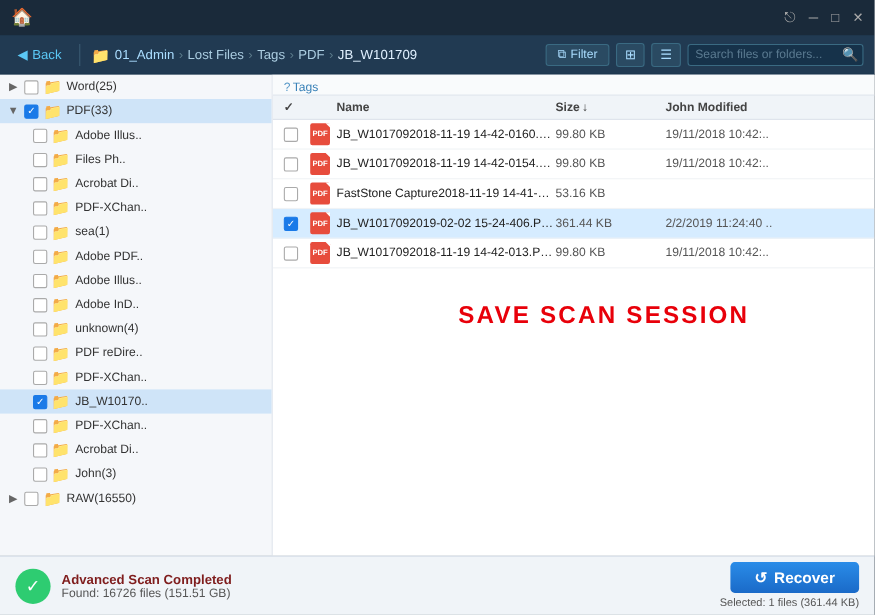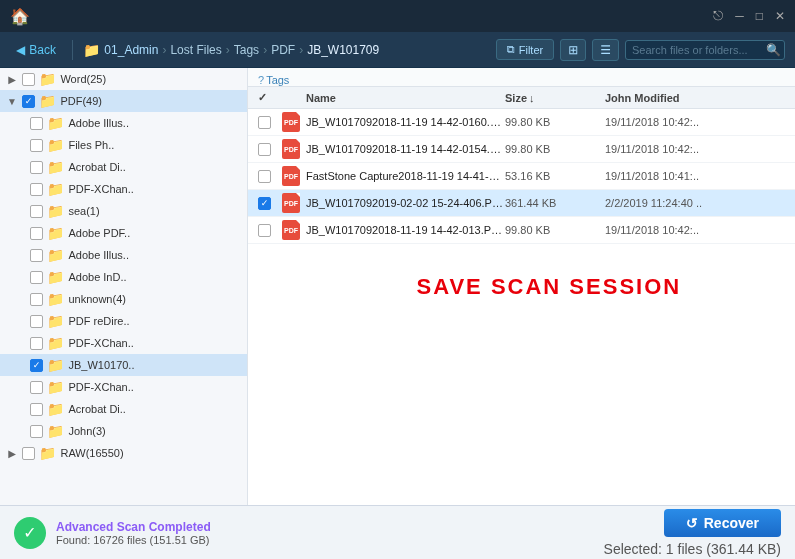--- a/index.html
+++ b/index.html
@@ -262,37 +262,37 @@
     }
     #statusbar .status-left { display: flex; align-items: center; gap: 10px; }
     #statusbar .status-icon {
       width: 32px; height: 32px;
       background: #2ecc71;
       border-radius: 50%;
       display: flex; align-items: center; justify-content: center;
       color: #fff;
       font-size: 16px;
     }
-    #statusbar .status-text .title { font-size: 12px; font-weight: 700; color: #8b5cf6; }
+    #statusbar .status-text .title { font-size: 12px; font-weight: 700; color: #7f1d1d; }
     #statusbar .status-text .subtitle { font-size: 11px; color: #555; }
     #statusbar .status-right { display: flex; flex-direction: column; align-items: flex-end; gap: 4px; }
     #statusbar .recover-btn {
       background: linear-gradient(to bottom, #2a8ce8, #1a6ac8);
       color: #fff;
       border: none;
       border-radius: 4px;
       padding: 6px 22px;
       font-size: 14px;
       font-weight: 600;
       cursor: pointer;
       display: flex;
       align-items: center;
       gap: 6px;
     }
-    #statusbar .selected-info { font-size: 14px; color: #555; }
+    #statusbar .selected-info { font-size: 10px; color: #555; }
 
     
     ::-webkit-scrollbar { width: 6px; height: 6px; }
     ::-webkit-scrollbar-track { background: #f0f0f0; }
     ::-webkit-scrollbar-thumb { background: #c0c8d0; border-radius: 3px; }
   </style>
 </head>
 <body>
 
 <div id="title-bar">
@@ -345,21 +345,21 @@
   <div class="tree-item">
         <span class="toggle">▶</span>
         <div class="checkbox"></div>
         <span style="font-size: 14px; color: rgb(245, 166, 35);">📁</span>
         <span class="label">Word(25)</span>
       </div>
       <div class="tree-item selected">
         <span class="toggle">▼</span>
         <div class="checkbox checked">✓</div>
         <span style="font-size: 14px; color: rgb(42, 122, 232);">📁</span>
-        <span class="label">PDF(49)</span>
+        <span class="label">PDF(33)</span>
       </div>
       <div class="tree-item level1">
         <span class="toggle"></span>
         <div class="checkbox"></div>
         <span style="font-size: 14px; color: rgb(245, 166, 35);">📁</span>
         <span class="label">Adobe Illus..</span>
       </div>
       <div class="tree-item level1">
         <span class="toggle"></span>
         <div class="checkbox"></div>
@@ -492,21 +492,20 @@
             <div class="pdf-icon">PDF</div>
             <div class="filename">JB_W1017092018-11-19 14-42-0154.PDF</div>
             <div class="size">99.80 KB</div>
             <div class="date">19/11/2018 10:42:..</div>
           </div>
           <div class="table-row">
             <div class="check"></div>
             <div class="pdf-icon">PDF</div>
             <div class="filename">FastStone Capture2018-11-19 14-41-4715.PDF</div>
             <div class="size">53.16 KB</div>
-            <div class="date">19/11/2018 10:41:..</div>
           </div>
           <div class="table-row selected">
             <div class="check checked">✓</div>
             <div class="pdf-icon">PDF</div>
             <div class="filename">JB_W1017092019-02-02 15-24-406.PDF</div>
             <div class="size">361.44 KB</div>
             <div class="date">2/2/2019 11:24:40 ..</div>
           </div>
           <div class="table-row">
             <div class="check"></div>

